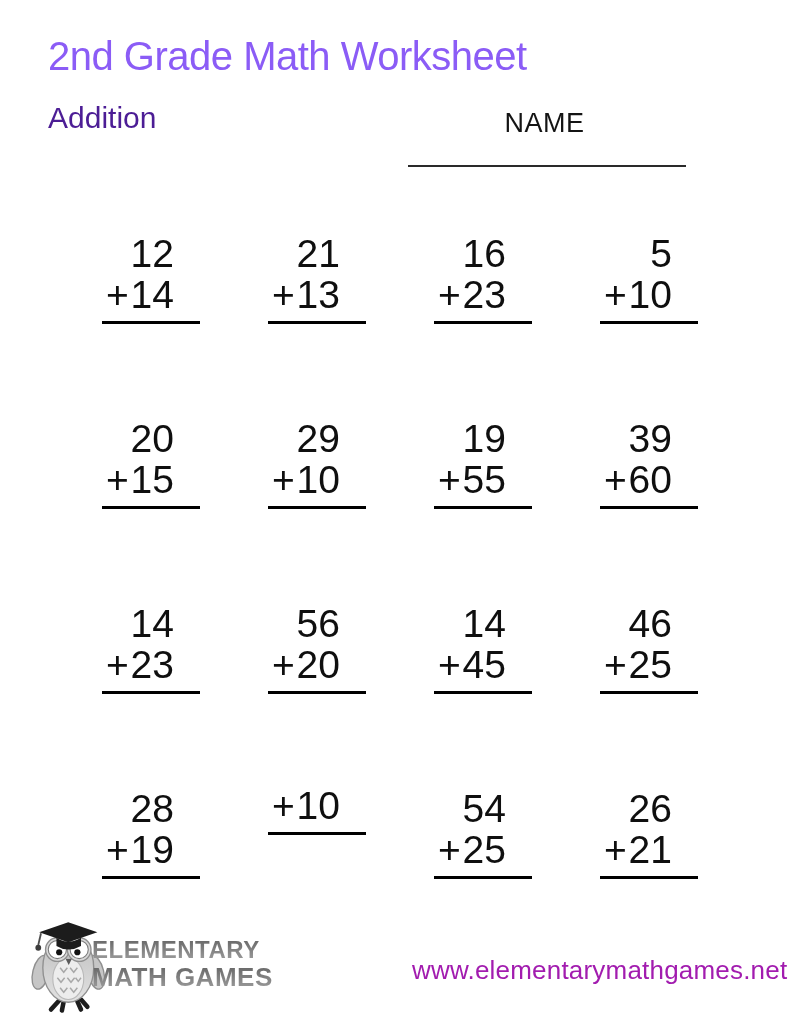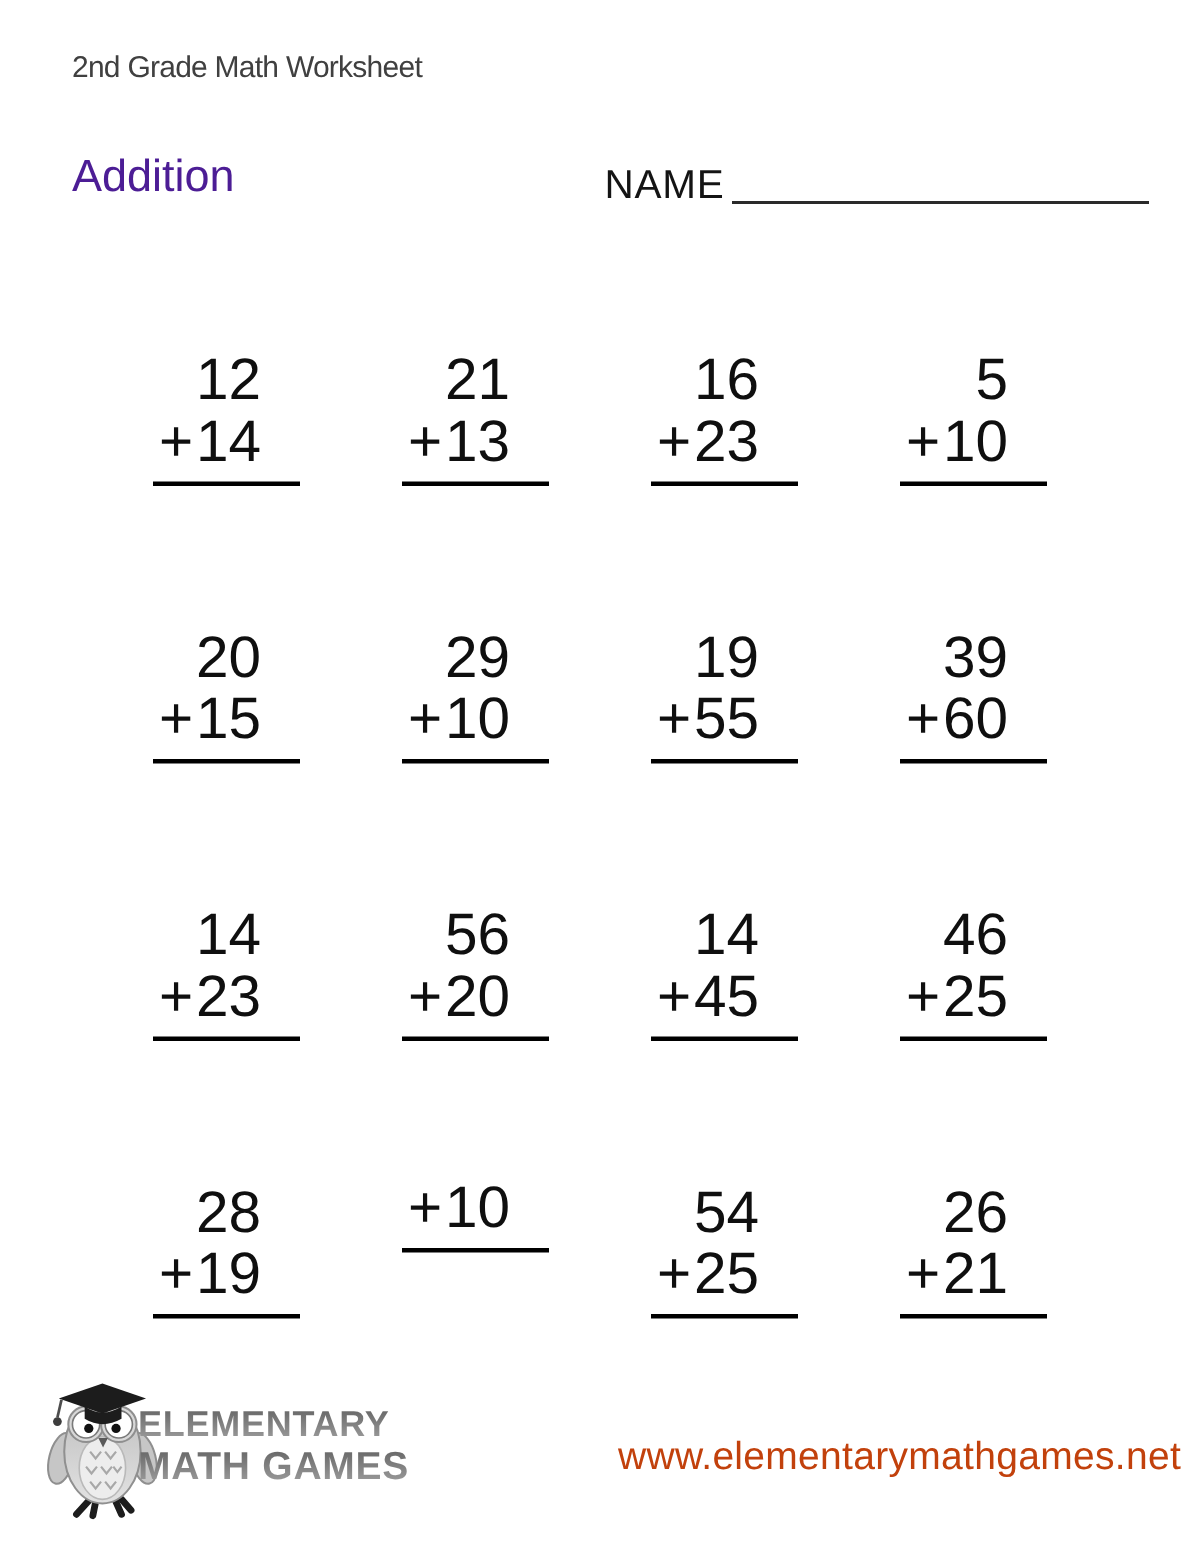--- a/index.html
+++ b/index.html
@@ -6,30 +6,30 @@
   body {
     width: 800px; height: 1035px;
     background: #ffffff;
     font-family: "Liberation Sans", sans-serif;
     color: #0f0f0f;
     position: relative;
     overflow: hidden;
   }
   .title {
     position: absolute; left: 48px; top: 34px;
-    font-size: 20px; font-weight: 400; letter-spacing: -0.5px;
-    margin: 0; color: #404040;
+    font-size: 40px; font-weight: 400; letter-spacing: -0.5px;
+    margin: 0; color: #8b5cf6;
   }
   .subtitle {
     position: absolute; left: 48px; top: 101px;
     font-size: 30px; font-weight: 400; margin: 0; color: #4c1d95;
   }
   .name-block {
     position: absolute; left: 403px; top: 108px;
-    display: flex; align-items: flex-start;
+    display: flex; align-items: center; flex-direction: column;
   }
   .name-label { font-size: 27px; letter-spacing: 0.5px; color: #141414; }
   .name-line {
     display: inline-block; width: 278px; height: 26px;
     border-bottom: 2px solid #2a2a2a; margin-left: 5px;
   }
   .problems {
     position: absolute; left: 68px; top: 232px;
     display: grid;
     grid-template-columns: repeat(4, 166px);
@@ -64,21 +64,21 @@
   .logo-line2 { font-size: 26px; line-height: 29px; letter-spacing: 0.5px; display: block; }
   @supports ((-webkit-background-clip: text) or (background-clip: text)) {
     .logo-line1, .logo-line2 {
       background: linear-gradient(180deg, #5f5f5f 0%, #a3a3a3 100%);
       -webkit-background-clip: text; background-clip: text;
       color: transparent;
     }
   }
   .website {
     position: absolute; left: 412px; top: 955px;
-    font-size: 26px; color: #c2410c; letter-spacing: 0.2px;
+    font-size: 26px; color: #a21caf; letter-spacing: 0.2px;
   }
 </style>
 </head>
 <body>
 
 <div class="page">
 
   <h1 class="title">2nd Grade Math Worksheet</h1>
   <h2 class="subtitle">Addition</h2>
 

